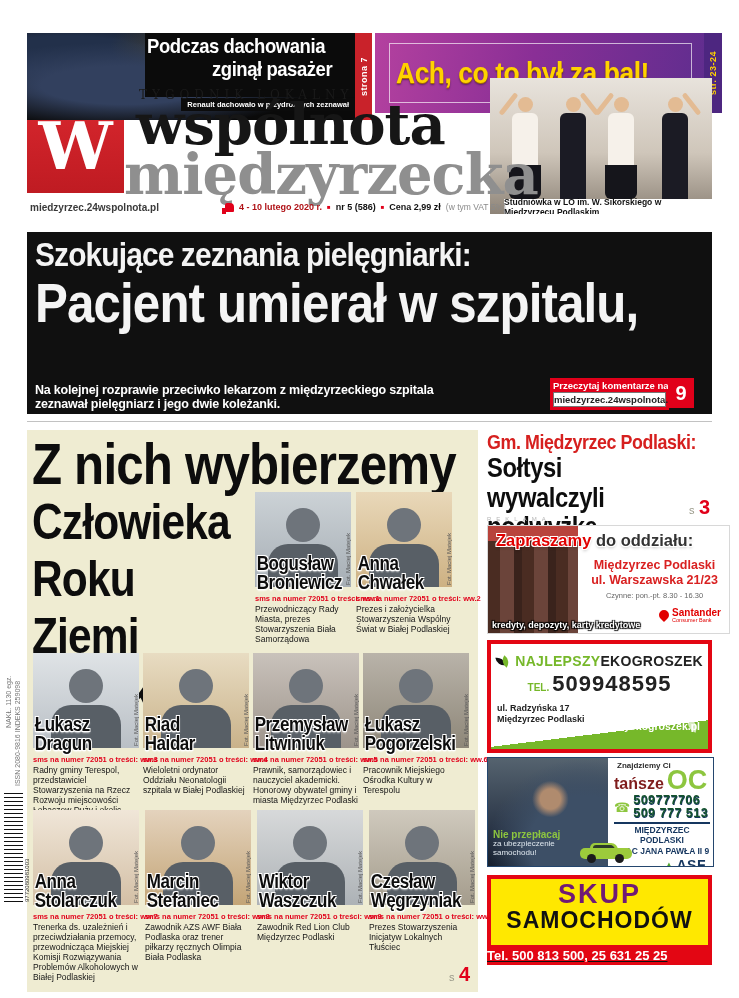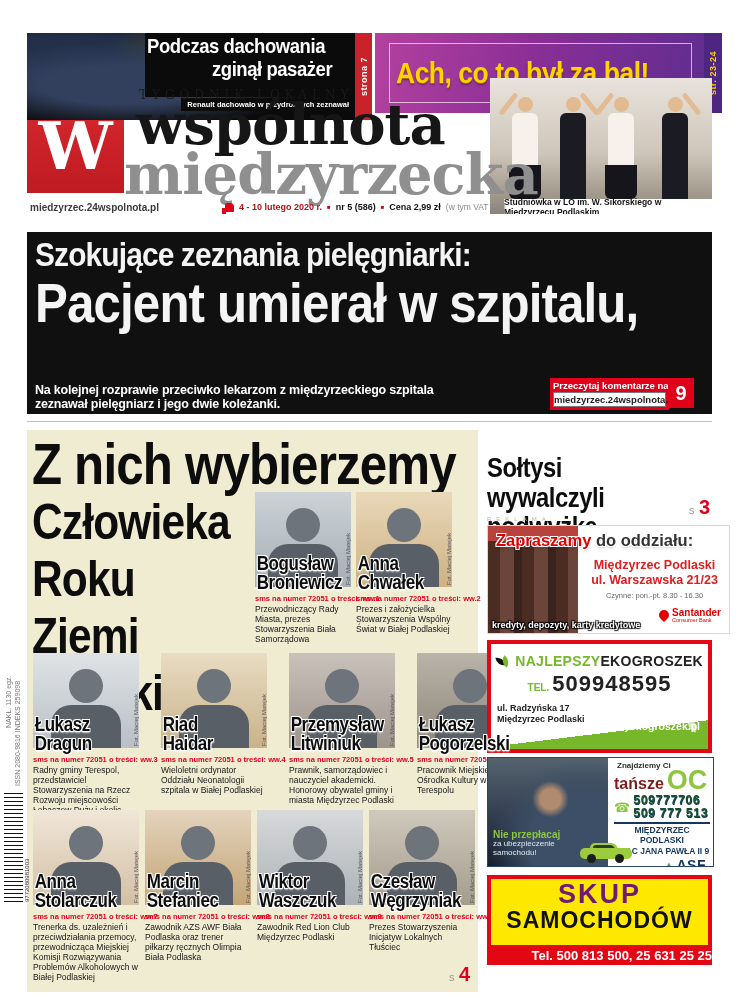--- a/index.html
+++ b/index.html
@@ -88,21 +88,21 @@
     color:#fff;font-size:20px;font-weight:700;display:flex;align-items:center;justify-content:center;}
 
   .divider{position:absolute;left:27px;top:421px;width:685px;height:1px;background:#c2c2c2;}
 
   
   .poll{position:absolute;left:27px;top:430px;width:451px;height:562px;background:#efecd2;}
   .poll-title{position:absolute;left:5px;top:0px;font-size:58px;letter-spacing:-1px;color:#0d0d0d;}
   .poll-sub{position:absolute;left:5px;top:64px;width:250px;font-size:50px;line-height:1.14;
     letter-spacing:-1px;color:#0d0d0d;}
   .row1{position:absolute;left:228px;top:62px;display:flex;gap:5px;}
-  .row2{position:absolute;left:6px;top:223px;display:grid;grid-template-columns:repeat(4,106px);gap:22px;}
+  .row2{position:absolute;left:6px;top:223px;display:grid;grid-template-columns:repeat(4,106px);gap:4px;}
   .row3{position:absolute;left:6px;top:380px;display:grid;grid-template-columns:repeat(4,106px);gap:6px;}
   .card{width:106px;}
   .row1 .card{width:96px;}
   .photo{position:relative;height:95px;background:linear-gradient(180deg,#ccd2d6,#a6aeb5);overflow:hidden;}
   .photo::before{content:"";position:absolute;left:50%;top:16px;transform:translateX(-50%);
     width:34px;height:34px;border-radius:50%;background:#6e747b;}
   .photo::after{content:"";position:absolute;left:50%;top:52px;transform:translateX(-50%);
     width:70px;height:50px;border-radius:20px 20px 0 0;background:#585f66;}
   .row1 .card:nth-child(2) .photo{background:linear-gradient(180deg,#e9d8b9,#cdb183);}
   .row2 .card:nth-child(1) .photo{background:linear-gradient(180deg,#dfe3e6,#b9bfc5);}
@@ -201,21 +201,21 @@
   .oc-car .win{position:absolute;left:13px;bottom:12px;width:22px;height:6px;background:#2d3a2a;border-radius:3px 5px 0 0;}
   .oc-car .w1,.oc-car .w2{position:absolute;bottom:0;width:9px;height:9px;background:#1c1c1c;border-radius:50%;}
   .oc-car .w1{left:7px;} .oc-car .w2{left:35px;}
 
   
   .ad-skup{position:absolute;left:0;top:445px;width:217px;height:82px;background:#ffe800;
     border:4px solid #e30613;display:flex;flex-direction:column;}
   .skup-title{flex:1;display:flex;flex-direction:column;align-items:center;justify-content:center;line-height:1.05;}
   .skup-l1{font-size:27px;font-weight:800;color:#701a75;letter-spacing:2px;}
   .skup-l2{font-size:23px;font-weight:800;color:#111;letter-spacing:1px;}
-  .skup-strip{height:20px;margin:12px -4px -4px;background:#e30613;display:flex;align-items:center;justify-content:flex-end;}
+  .skup-strip{height:20px;margin:12px -4px -4px;background:#e30613;display:flex;align-items:center;justify-content:flex-start;text-decoration:underline;}
   .skup-tel{font-size:13px;font-weight:800;color:#fff;white-space:nowrap;}
 
   
   .vtext{position:absolute;writing-mode:vertical-rl;transform:rotate(180deg);font-size:7px;color:#777;white-space:nowrap;}
   .nakl{left:5px;top:648px;height:80px;}
   .issn{left:14px;top:636px;height:150px;}
   .barcode{position:absolute;left:4px;top:790px;width:19px;height:112px;
     background:repeating-linear-gradient(0deg,#111 0 1.5px,#fff 1.5px 4px);}
   .bcnum{left:24px;top:792px;font-size:6px;color:#333;height:110px;}
 </style>
@@ -431,20 +431,21 @@
       </div>
     </div>
 
     <div class="poll-pageref">
       <span class="pr-s">s</span>
       <span class="pr-n">4</span>
     </div>
   </div>
 
   <div class="rcol">
+    <div class="r-kicker"><span class="cond cx85">Gm. Międzyrzec Podlaski:</span></div>
     <div class="r-h1 cblock">
       <div>Sołtysi wywalczyli</div>
       <div>podwyżkę</div>
     </div>
     <div class="r-pageref">
       <span class="pr-s">s</span>
       <span class="pr-n">3</span>
     </div>
     <div class="reklama">REKLAMA</div>
 

